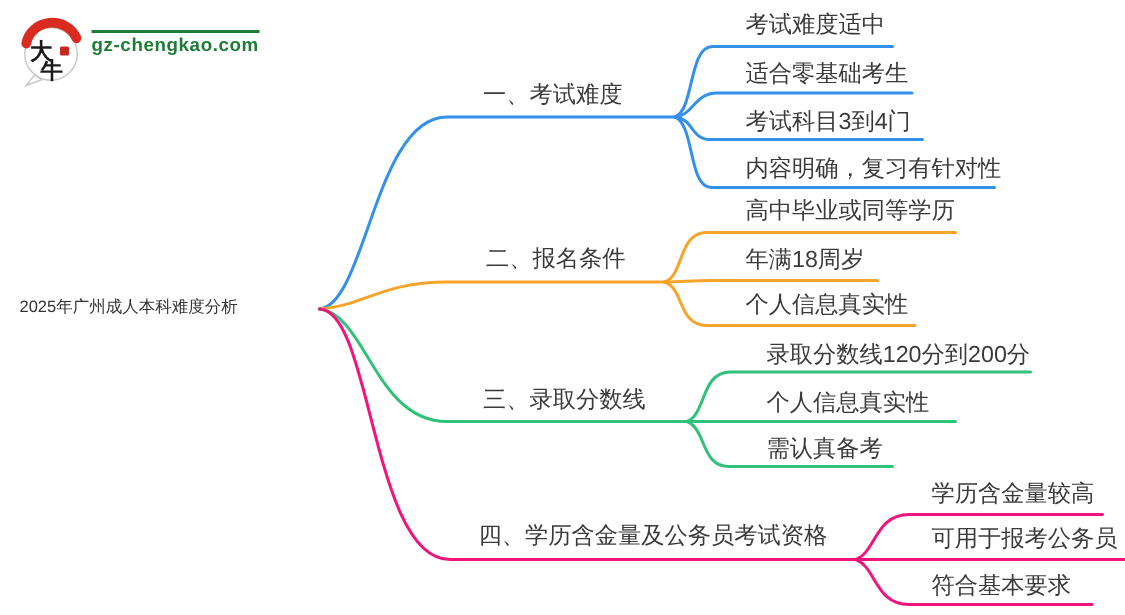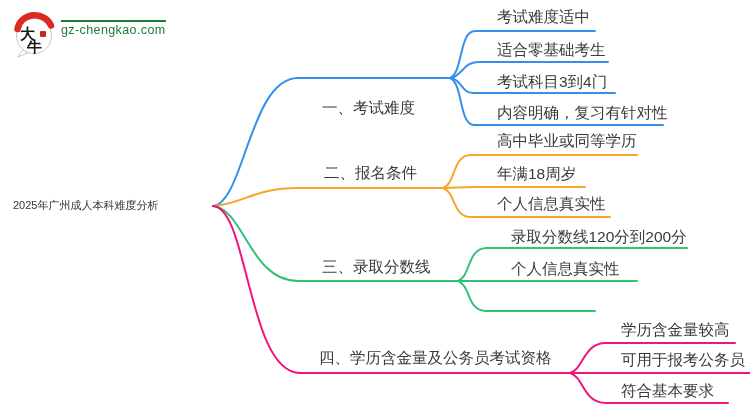--- a/index.html
+++ b/index.html
@@ -12,21 +12,21 @@
     position:absolute;font-size:15.5px;line-height:20px;color:#3a3a3a;
     white-space:nowrap;z-index:2;
   }
   .center-label{font-size:11px;color:#333;}
   
   #logo{position:absolute;left:12px;top:10px;display:flex;align-items:flex-start;z-index:3;}
   #logo-icon{width:44px;height:48px;}
   #logo-text{margin-left:5px;margin-top:9px;}
   #logo-name{font-size:17.5px;font-weight:bold;color:#1d7c38;letter-spacing:1px;line-height:19px;}
   #logo-divider{height:2px;background:#1d7c38;margin:1px 0 1px 0;}
-  #logo-url{font-size:12.5px;font-weight:normal;color:#1d7c38;letter-spacing:0.4px;line-height:14px;}
+  #logo-url{font-size:12.5px;font-weight:bold;color:#1d7c38;letter-spacing:0.4px;line-height:14px;}
 </style>
 </head>
 <body>
 
 <div id="stage">
 
   <svg id="map-canvas" viewBox="0 0 750 410" fill="none">
 
     <g stroke-width="2" stroke-linecap="round">
       <path d="M213 206 C244 203 250 78 298 78 L450 78" stroke="#3390ec"></path>
@@ -68,33 +68,34 @@
       <text x="15" y="42" font-size="15" font-weight="bold" fill="#1a1a1a" font-family="'DejaVu Serif','Liberation Serif',serif">牛</text>
     </svg>
     <div id="logo-text">
       <div id="logo-divider"></div>
       <div id="logo-url">gz-chengkao.com</div>
     </div>
   </div>
 
   <div class="node-label center-label" style="left:13px;top:195px;">2025年广州成人本科难度分析</div>
 
-  <div class="node-label" style="left:322px;top:54px;margin-top:44px;">一、考试难度</div>
+  <div class="node-label" style="left:322px;top:54px;">一、考试难度</div>
   <div class="node-label" style="left:497px;top:7px;">考试难度适中</div>
   <div class="node-label" style="left:497px;top:40px;">适合零基础考生</div>
   <div class="node-label" style="left:497px;top:72px;">考试科目3到4门</div>
   <div class="node-label" style="left:497px;top:103px;">内容明确，复习有针对性</div>
 
   <div class="node-label" style="left:324px;top:163px;">二、报名条件</div>
   <div class="node-label" style="left:497px;top:131px;">高中毕业或同等学历</div>
   <div class="node-label" style="left:497px;top:164px;">年满18周岁</div>
   <div class="node-label" style="left:497px;top:194px;">个人信息真实性</div>
 
   <div class="node-label" style="left:322px;top:257px;">三、录取分数线</div>
   <div class="node-label" style="left:511px;top:227px;">录取分数线120分到200分</div>
   <div class="node-label" style="left:511px;top:259px;">个人信息真实性</div>
+  <div class="node-label" style="left:511px;top:290px;">需认真备考</div>
 
   <div class="node-label" style="left:319px;top:348px;">四、学历含金量及公务员考试资格</div>
   <div class="node-label" style="left:621px;top:350px;">可用于报考公务员</div>
   <div class="node-label" style="left:621px;top:320px;">学历含金量较高</div>
   <div class="node-label" style="left:621px;top:381px;">符合基本要求</div>
 
 </div>
 
 </body></html>

